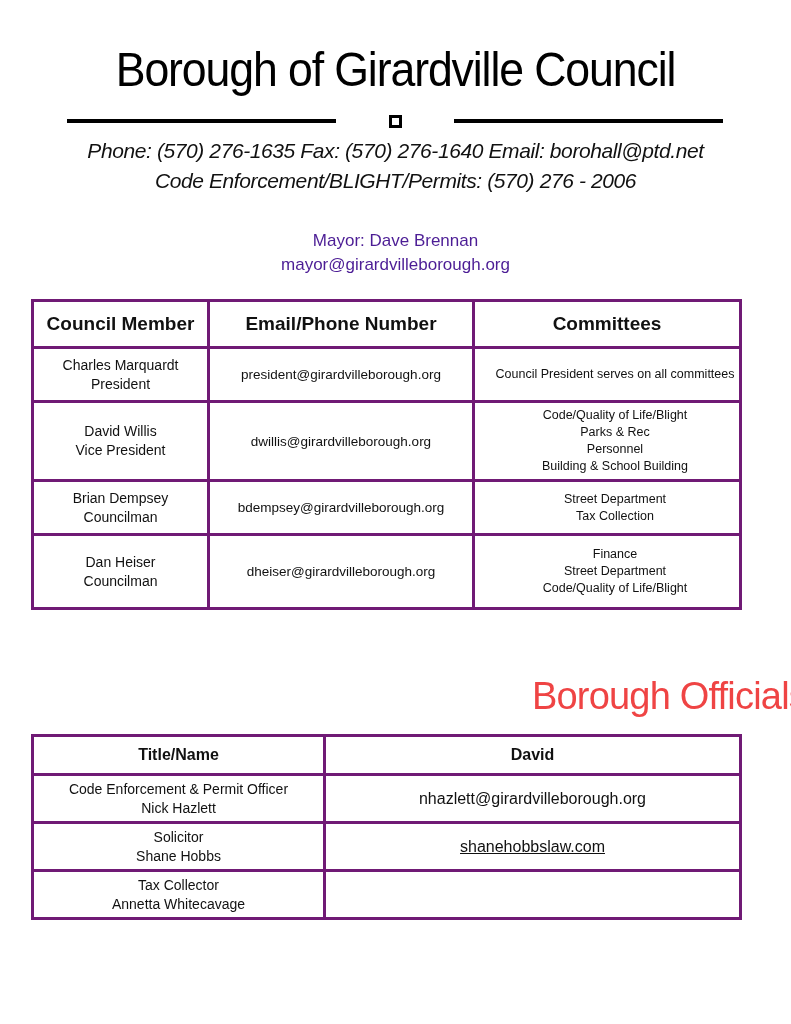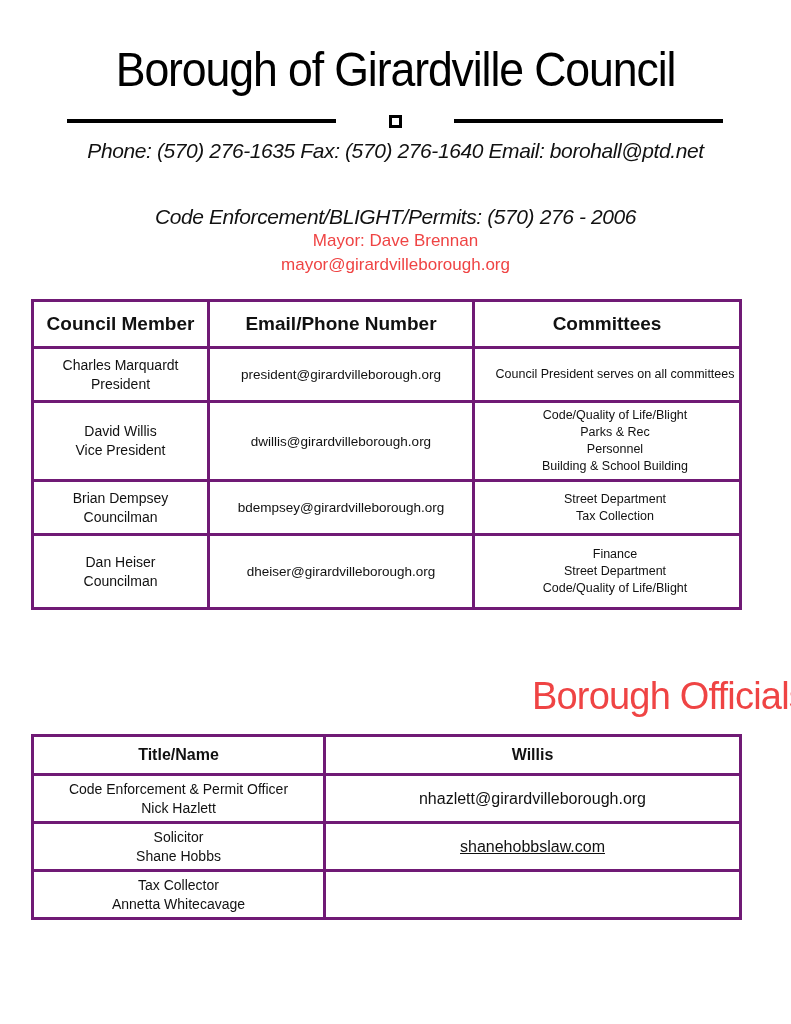--- a/index.html
+++ b/index.html
@@ -50,28 +50,28 @@
       position: absolute;
       left: 0;
       width: 791px;
       text-align: center;
       font-style: italic;
       font-size: 21px;
       color: #111;
       letter-spacing: -0.4px;
     }
     .contact-line.l1 { top: 139px; }
-    .contact-line.l2 { top: 169px; margin-top: 36px; }
+    .contact-line.l2 { top: 169px; }
     .mayor-line {
       position: absolute;
       left: 0;
       width: 791px;
       text-align: center;
       font-size: 17px;
-      color: #ef4444;
+      color: #4c1d95;
     }
     .mayor-line.l1 { top: 231px; }
     .mayor-line.l2 { top: 255px; }
 
     table {
       border-collapse: collapse;
       position: absolute;
       left: 31px;
       width: 708px;
       table-layout: fixed;
@@ -212,21 +212,21 @@
 <div class="section-heading">Borough Officials</div>
 
 <table class="officials-table">
   <colgroup>
     <col style="width:292px">
     <col style="width:416px">
   </colgroup>
   <thead>
     <tr>
       <th>Title/Name</th>
-      <th>Willis</th>
+      <th>David</th>
     </tr>
   </thead>
   <tbody>
     <tr>
       <td>
         <span class="cell-line">Code Enforcement &amp; Permit Officer</span>
         <span class="cell-line">Nick Hazlett</span>
       </td>
       <td class="email-cell">nhazlett@girardvilleborough.org</td>
     </tr>

